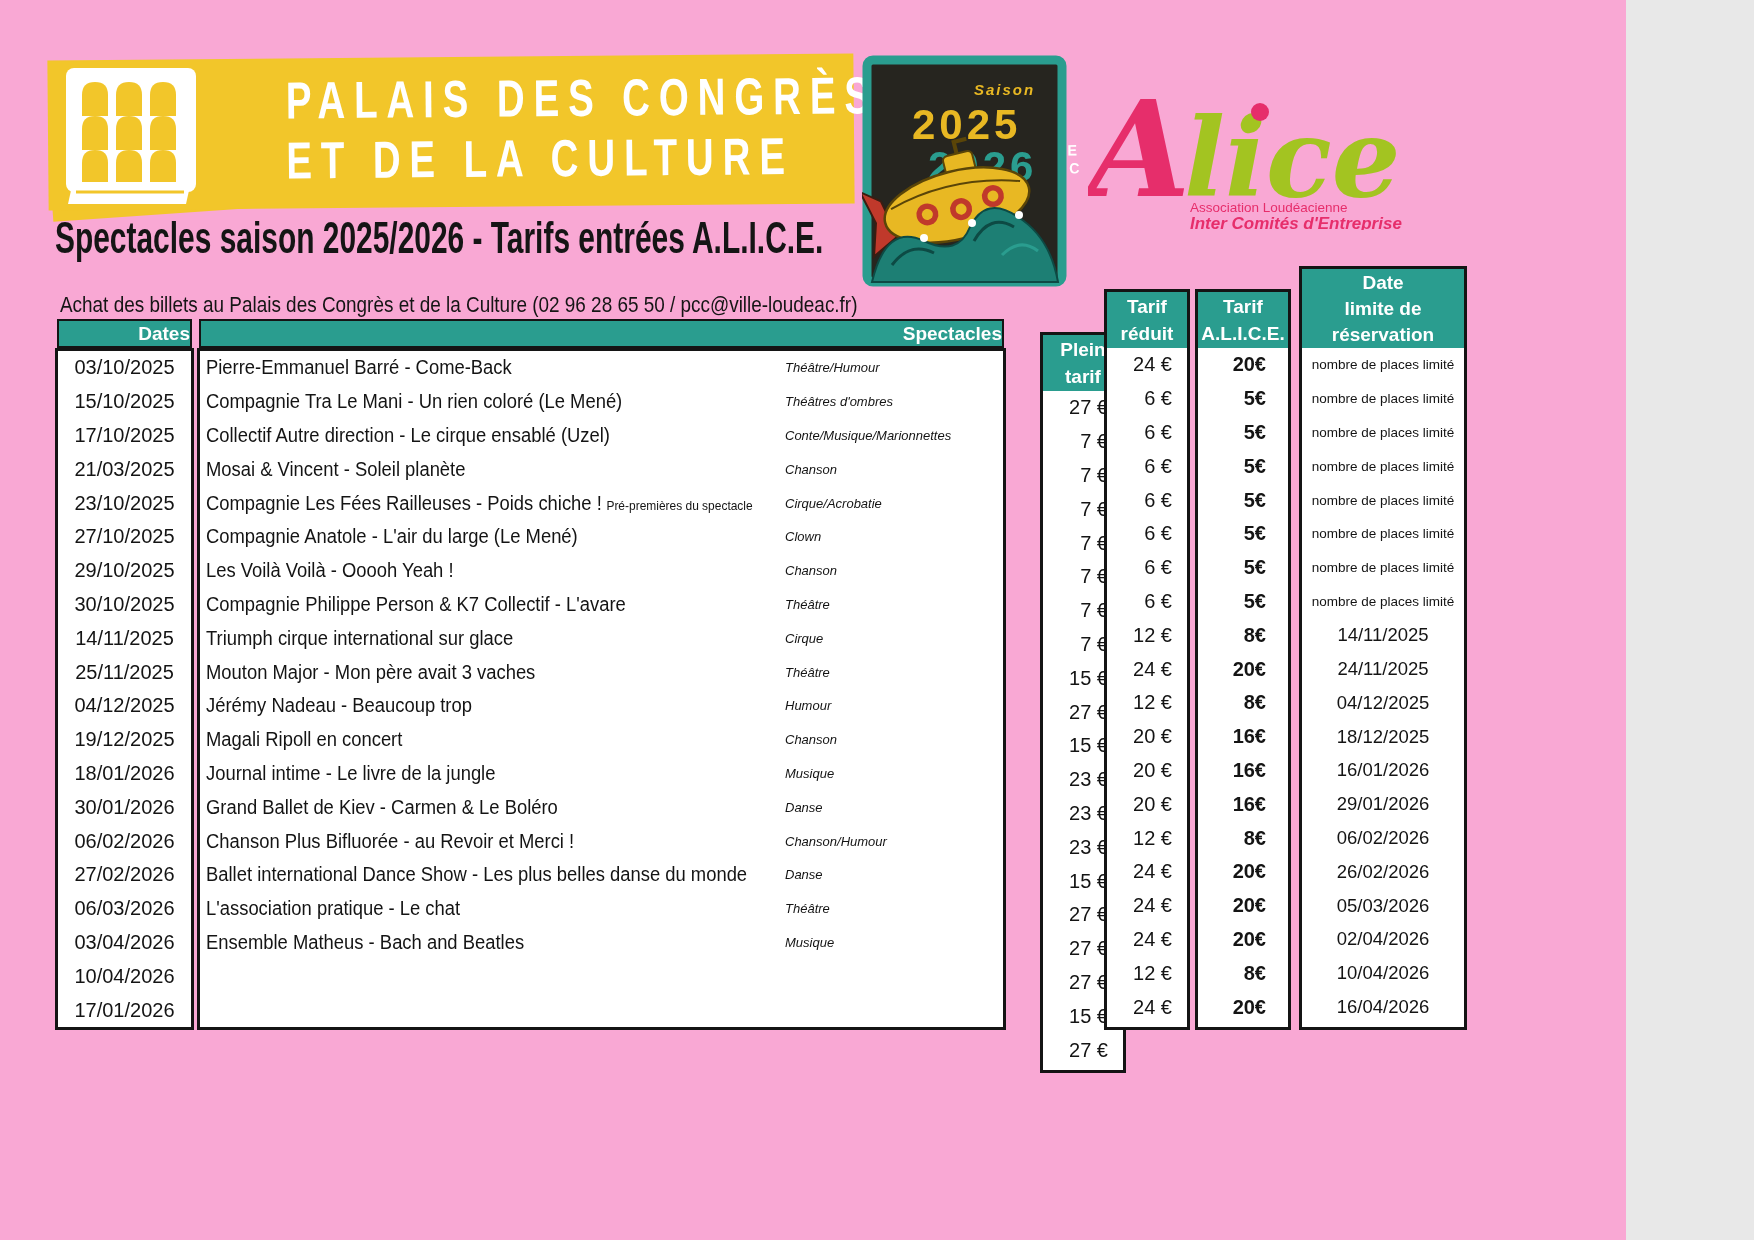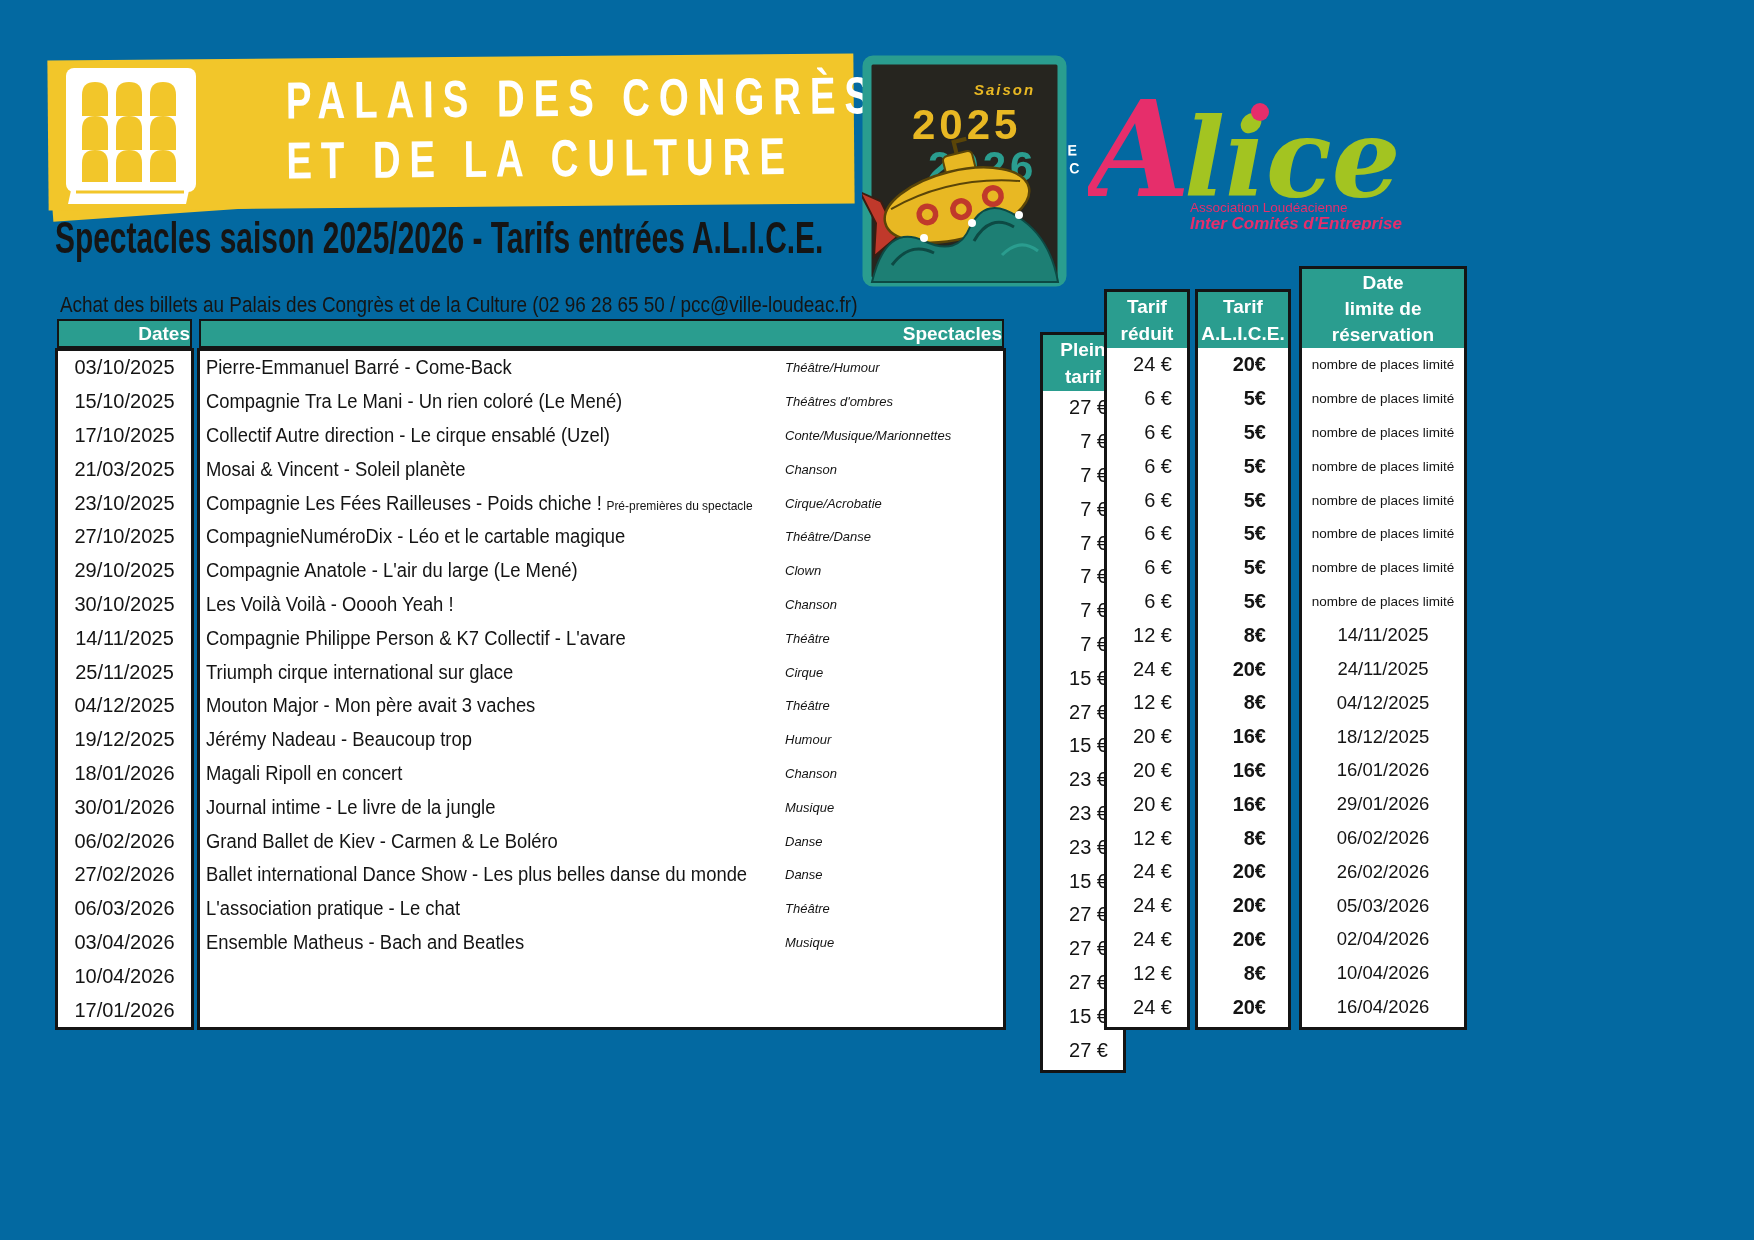--- a/index.html
+++ b/index.html
@@ -1,18 +1,18 @@
 <!DOCTYPE html>
 <html style="--yellow: #f2c62a; --teal: #2a9d8f; --teal_dark: #1d7f74; --pink: #e62e6b; --green: #a3c421; --poster_bg: #26251f; --sub_yellow: #e8b823; --sub_red: #c0392b;"><head>
 <meta charset="utf-8">
 <style>
   * { box-sizing: border-box; }
   html,body { margin:0; padding:0; background:#e8e8e8; }
   body { font-family:"Liberation Sans", sans-serif; }
-  .page { position:relative; width:1754px; height:1240px; background:#0369a1; overflow:hidden; }
+  .page { position:relative; width:1626px; height:1240px; background:#f9a8d4; overflow:hidden; }
 
   
   .banner { position:absolute; left:48px; top:57px; width:806px; height:150px;
             background:var(--yellow); transform:rotate(-0.5deg); }
   .banner-flap { position:absolute; left:52px; top:182px; width:225px; height:32px;
                  background:var(--yellow); transform:rotate(-4deg); }
   .venue-mark { position:absolute; left:66px; top:68px; }
   .banner-text { position:absolute; left:238px; top:12px; color:#ffffff; font-weight:bold; }
   .banner-line { font-size:52px; line-height:60px; letter-spacing:12px; white-space:nowrap;
                  transform:scaleX(0.74); transform-origin:left top; }
@@ -178,26 +178,20 @@
       </div>
       <div class="cell spec-cell">
         <span class="spec-text">
           <span class="spec-name">Compagnie Les Fées Railleuses - Poids chiche !</span>
           <span class="spec-note">Pré-premières du spectacle</span>
         </span>
         <span class="spec-genre">Cirque/Acrobatie</span>
       </div>
       <div class="cell spec-cell">
         <span class="spec-text">
-          <span class="spec-name">CompagnieNuméroDix - Léo et le cartable magique</span>
-        </span>
-        <span class="spec-genre">Théâtre/Danse</span>
-      </div>
-      <div class="cell spec-cell">
-        <span class="spec-text">
           <span class="spec-name">Compagnie Anatole - L'air du large (Le Mené)</span>
         </span>
         <span class="spec-genre">Clown</span>
       </div>
       <div class="cell spec-cell">
         <span class="spec-text">
           <span class="spec-name">Les Voilà Voilà - Ooooh Yeah !</span>
         </span>
         <span class="spec-genre">Chanson</span>
       </div>
@@ -235,20 +229,26 @@
         <span class="spec-text">
           <span class="spec-name">Journal intime - Le livre de la jungle</span>
         </span>
         <span class="spec-genre">Musique</span>
       </div>
       <div class="cell spec-cell">
         <span class="spec-text">
           <span class="spec-name">Grand Ballet de Kiev - Carmen &amp; Le Boléro</span>
         </span>
         <span class="spec-genre">Danse</span>
+      </div>
+      <div class="cell spec-cell">
+        <span class="spec-text">
+          <span class="spec-name">Chanson Plus Bifluorée - au Revoir et Merci !</span>
+        </span>
+        <span class="spec-genre">Chanson/Humour</span>
       </div>
       <div class="cell spec-cell">
         <span class="spec-text">
           <span class="spec-name">Ballet international Dance Show - Les plus belles danse du monde</span>
         </span>
         <span class="spec-genre">Danse</span>
       </div>
       <div class="cell spec-cell">
         <span class="spec-text">
           <span class="spec-name">L'association pratique - Le chat</span>

